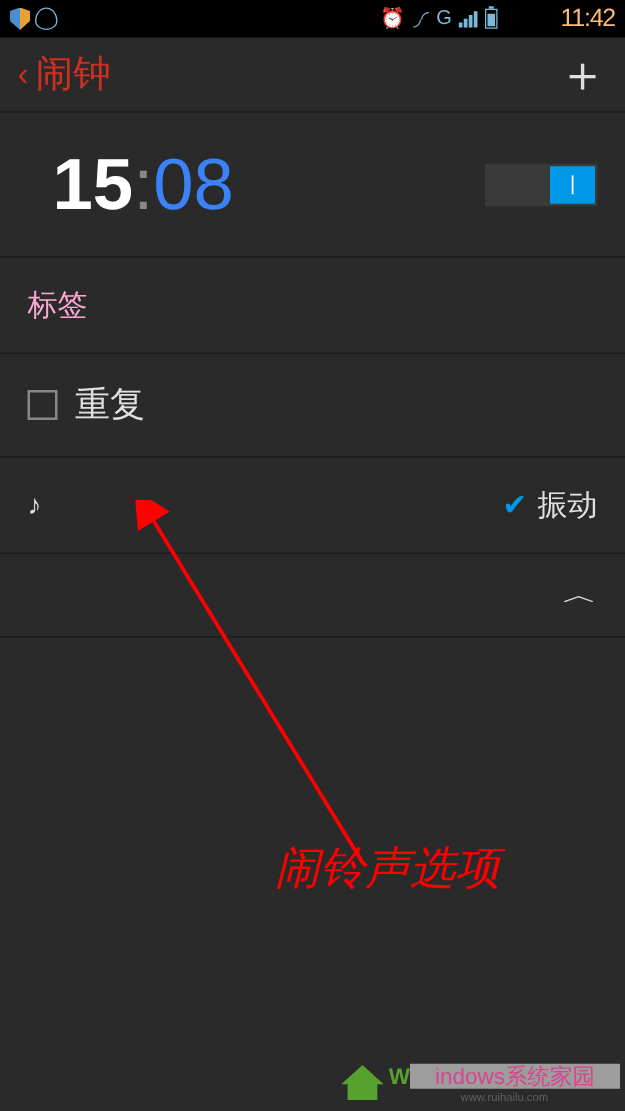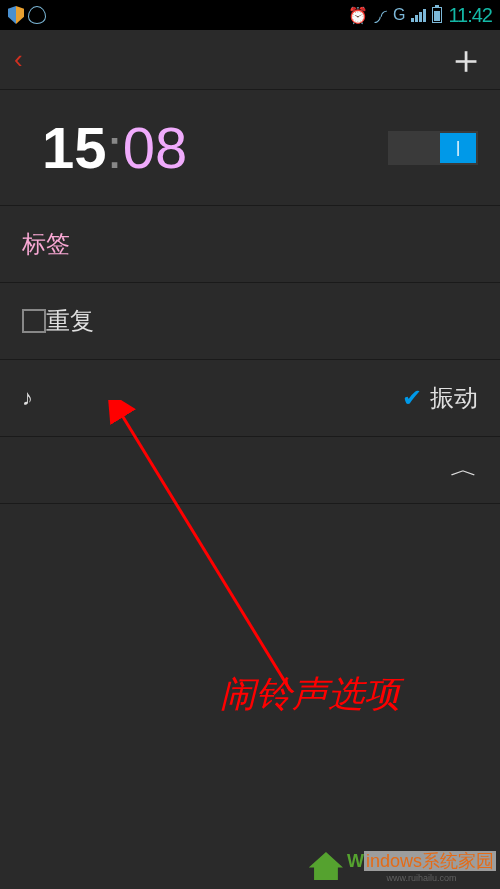--- a/index.html
+++ b/index.html
@@ -14,51 +14,51 @@
     .status-bar {
       height: 30px; background: #000;
       display: flex; align-items: center;
       padding: 0 8px;
       font-size: 16px;
     }
     .status-left { display: flex; gap: 4px; align-items: center; }
     .status-right { margin-left: auto; display: flex; gap: 6px; align-items: center; color: #7cb8d8; }
     .shield-icon { width: 16px; height: 18px; background: linear-gradient(90deg,#4a90d0 50%,#e8a030 50%); clip-path: polygon(50% 0,100% 15%,100% 60%,50% 100%,0 60%,0 15%); }
     .qq-icon { width: 18px; height: 18px; border: 1.5px solid #7cb8d8; border-radius: 50% 50% 50% 50% / 60% 60% 40% 40%; position: relative; }
-    .status-time { color: #14b8a6; font-weight: 300; font-size: 20px; letter-spacing: -1px; }
+    .status-time { color: #fdba74; font-weight: 300; font-size: 20px; letter-spacing: -1px; margin-left: 44px; }
     .header {
       height: 60px; display: flex; align-items: center;
       padding: 0 14px;
       border-bottom: 1px solid #1a1a1a;
     }
     .back-chevron { color: #d03020; font-size: 26px; margin-right: 6px; }
     .header-title { color: #d03020; font-size: 30px; }
     .add-btn { margin-left: auto; color: #e0e0e0; font-size: 40px; font-weight: 200; }
     .time-row {
       display: flex; align-items: center;
       padding: 24px 22px;
       border-bottom: 1px solid #1a1a1a;
     }
     .alarm-time { font-size: 58px; font-weight: 300; color: #fff; }
     .alarm-time .hh { font-weight: 600; margin-left: 20px; }
-    .alarm-time .mm { color: #f0abfc; }
+    .alarm-time .mm { color: #3b82f6; }
     .alarm-time .colon { color: #888; }
     .toggle {
       margin-left: auto; width: 90px; height: 34px;
       background: #3a3a3a; display: flex; justify-content: flex-end;
       align-items: center;
     }
     .toggle-knob { width: 36px; height: 30px; background: #0099e8; margin: 2px; display: flex; align-items: center; justify-content: center; color: #fff; }
     .label-section {
       padding: 22px; color: #f9a8d4; font-size: 24px;
       border-bottom: 1px solid #1a1a1a;
     }
     .repeat-row {
-      display: flex; align-items: center; 
-      padding: 22px; font-size: 24px;
+      display: flex; align-items: center; gap: 14px;
+      padding: 22px; font-size: 28px;
       border-bottom: 1px solid #1a1a1a;
     }
     .checkbox { width: 24px; height: 24px; border: 2px solid #888; }
     .ringtone-row {
       display: flex; align-items: center; gap: 14px;
       padding: 22px; font-size: 24px;
       border-bottom: 1px solid #1a1a1a;
     }
     .note-icon { font-size: 22px; }
     .ringtone-name { font-size: 26px; color: #fff; }
@@ -75,21 +75,21 @@
     }
     .arrow-svg { position: absolute; left: 100px; top: 400px; pointer-events: none; }
     .watermark {
       position: absolute; right: 4px; bottom: 6px;
       display: flex; align-items: center; gap: 4px;
       opacity: 0.9;
     }
     .wm-house { width: 34px; height: 28px; background: #5ab030; clip-path: polygon(50% 0,100% 55%,85% 55%,85% 100%,15% 100%,15% 55%,0 55%); }
     .wm-text { font-size: 18px; }
     .wm-text .w-green { color: #5ab030; font-weight: bold; }
-    .wm-text .w-rest { color: #f97316; background: rgba(255,255,255,0.6); padding: 0 2px; }
+    .wm-text .w-rest { color: #ec4899; background: rgba(255,255,255,0.6); padding: 0 20px; }
     .wm-sub { font-size: 9px; color: #666; display:block; text-align:center; }
     .signal-bars { display: inline-flex; align-items: flex-end; gap: 1px; height: 14px; }
     .signal-bars span { width: 3px; background: #7cb8d8; }
     .signal-bars span:nth-child(1){height:4px} .signal-bars span:nth-child(2){height:7px} .signal-bars span:nth-child(3){height:10px} .signal-bars span:nth-child(4){height:13px}
     .battery { width: 10px; height: 16px; border: 1px solid #7cb8d8; position: relative; }
     .battery::before { content:''; position:absolute; top:-3px; left:2px; width:4px; height:2px; background:#7cb8d8; }
     .battery::after { content:''; position:absolute; bottom:1px; left:1px; right:1px; height:10px; background:#7cb8d8; }
   </style>
 </head>
 <body>
@@ -109,20 +109,21 @@
         <span></span>
         <span></span>
       </span>
     <span class="battery"></span>
     <span class="status-time">11:42</span>
   </div>
 </div>
 
 <div class="header">
   <span class="back-chevron">‹</span>
+  <span class="header-title">闹钟</span>
   <span class="add-btn">＋</span>
 </div>
 
 <div class="time-row">
   <div class="alarm-time">
     <span class="hh">15</span><span class="colon">:</span><span class="mm">08</span>
   </div>
   <div class="toggle">
     <div class="toggle-knob">|</div>
   </div>

